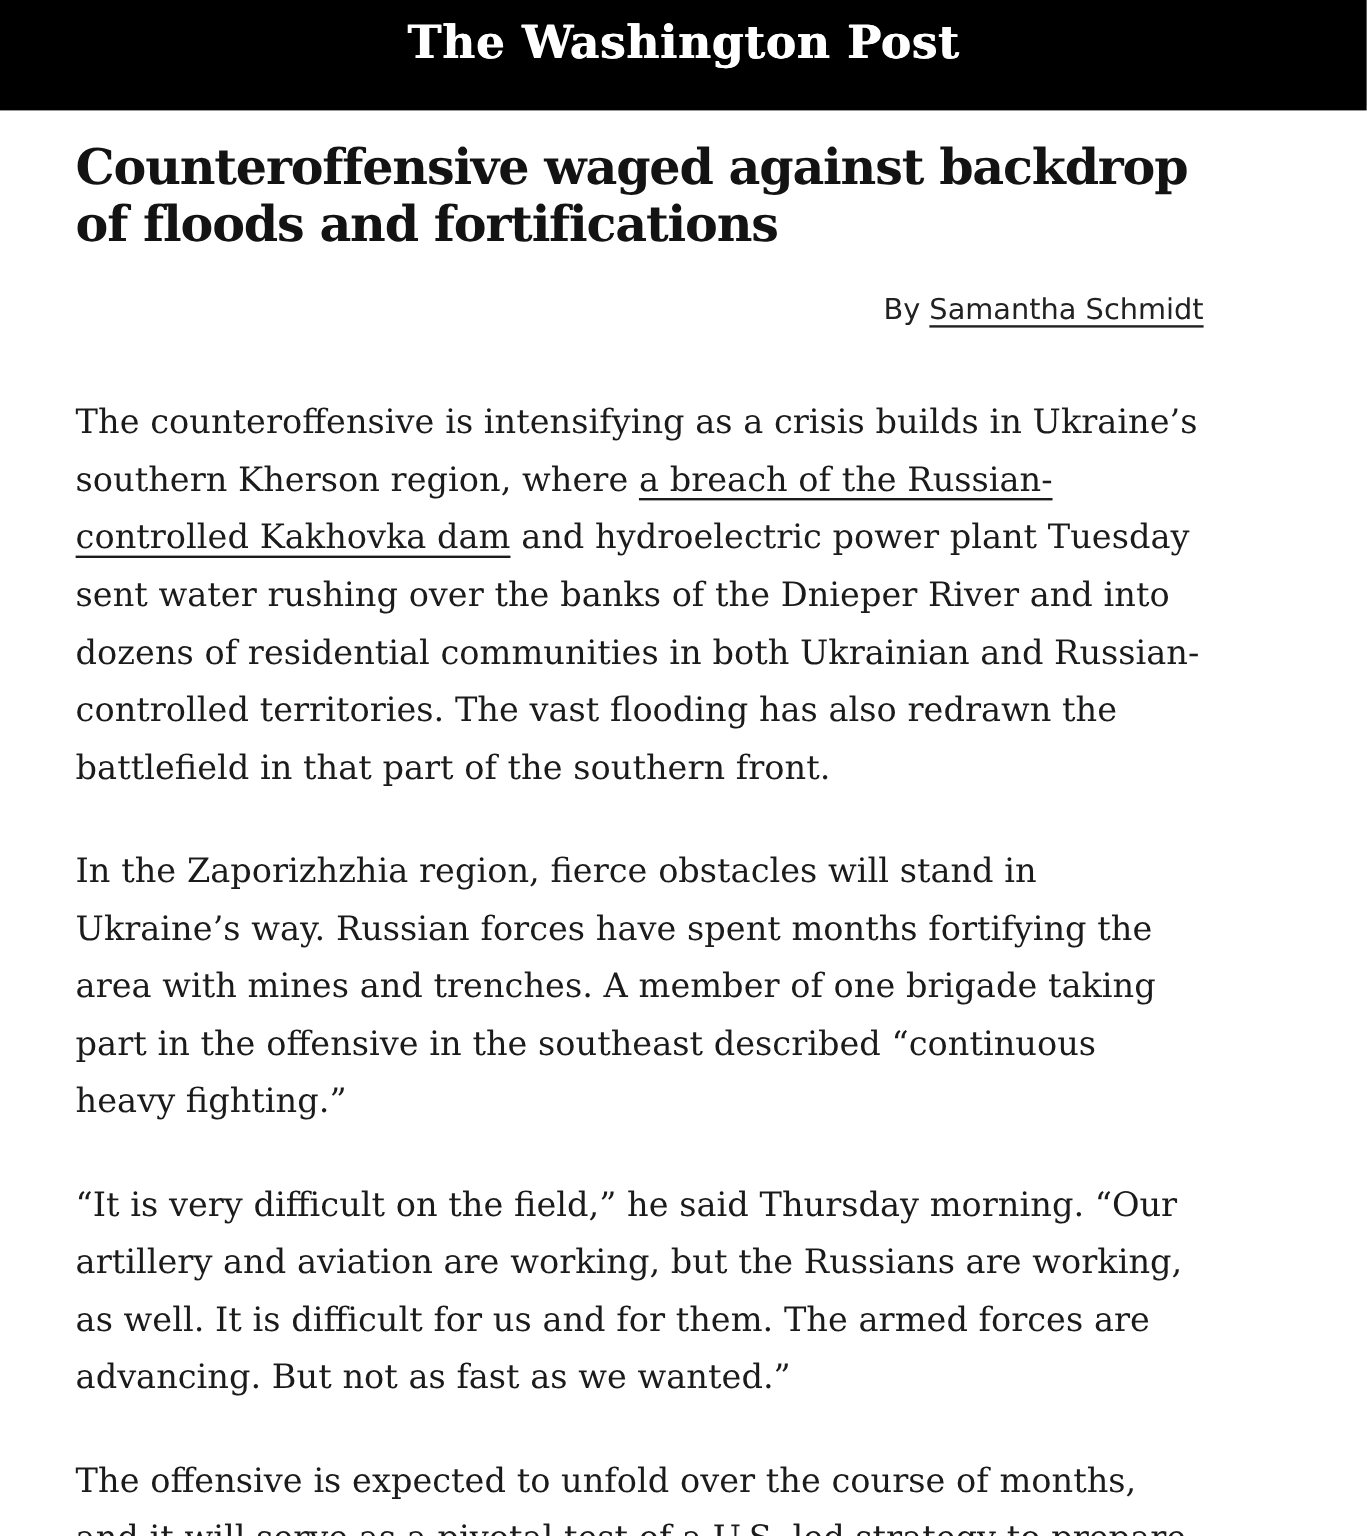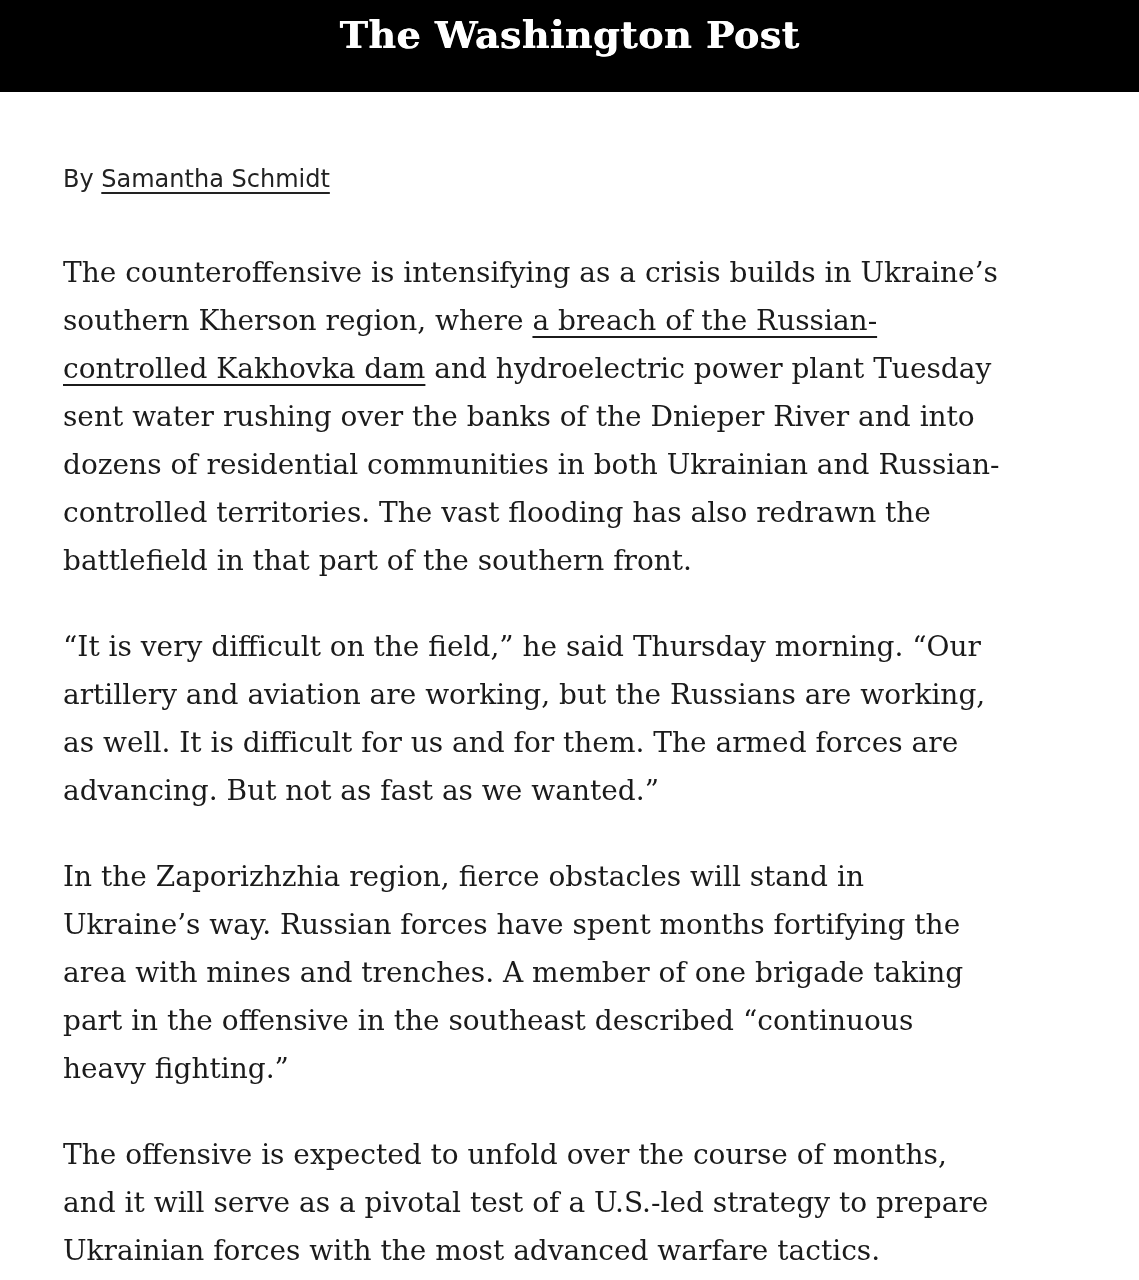--- a/index.html
+++ b/index.html
@@ -53,25 +53,26 @@
   }
   .headline {
     font-family: "DejaVu Serif", "Liberation Serif", serif;
     font-weight: 700;
     font-size: 41px;
     line-height: 1.16;
     letter-spacing: -1px;
     color: var(--headline-text);
   }
   .byline {
-    margin-top: 49px;
+    margin-top: 33px;
     font-family: "DejaVu Sans", "Liberation Sans", sans-serif;
     font-size: 24px;
     line-height: 28px;
     color: #222222;
+    text-align: right;
   }
   .author-link {
     color: #222222;
     text-decoration: underline;
     text-decoration-thickness: 1.5px;
     text-underline-offset: 5px;
     cursor: pointer;
   }
   .para {
     margin-top: 38px;
@@ -90,24 +91,25 @@
 </style>
 </head>
 <body>
 
 <header class="masthead">
   <div class="logo">The Washington Post</div>
 </header>
 
 <main class="article">
 
+  <h1 class="headline">Counteroffensive waged against backdrop of floods and fortifications</h1>
 
   <div class="byline"><span>By </span><a class="author-link">Samantha Schmidt</a></div>
 
   <p class="para"><span>The counteroffensive is intensifying as a crisis builds in Ukraine’s southern Kherson region, where </span><a class="inline-link">a breach of the Russian-controlled Kakhovka dam</a><span> and hydroelectric power plant Tuesday sent water rushing over the banks of the Dnieper River and into dozens of residential communities in both Ukrainian and Russian-controlled territories. The vast flooding has also redrawn the battlefield in that part of the southern front.</span></p>
 
+  <p class="para">In the Zaporizhzhia region, fierce obstacles will stand in Ukraine’s way. Russian forces have spent months fortifying the area with mines and trenches. A member of one brigade taking part in the offensive in the southeast described “continuous heavy fighting.”</p>
+
   <p class="para">“It is very difficult on the field,” he said Thursday morning. “Our artillery and aviation are working, but the Russians are working, as well. It is difficult for us and for them. The armed forces are advancing. But not as fast as we wanted.”</p>
-
-  <p class="para">In the Zaporizhzhia region, fierce obstacles will stand in Ukraine’s way. Russian forces have spent months fortifying the area with mines and trenches. A member of one brigade taking part in the offensive in the southeast described “continuous heavy fighting.”</p>
 
   <p class="para">The offensive is expected to unfold over the course of months, and it will serve as a pivotal test of a U.S.-led strategy to prepare Ukrainian forces with the most advanced warfare tactics.</p>
 
 </main>
 
 </body></html>

